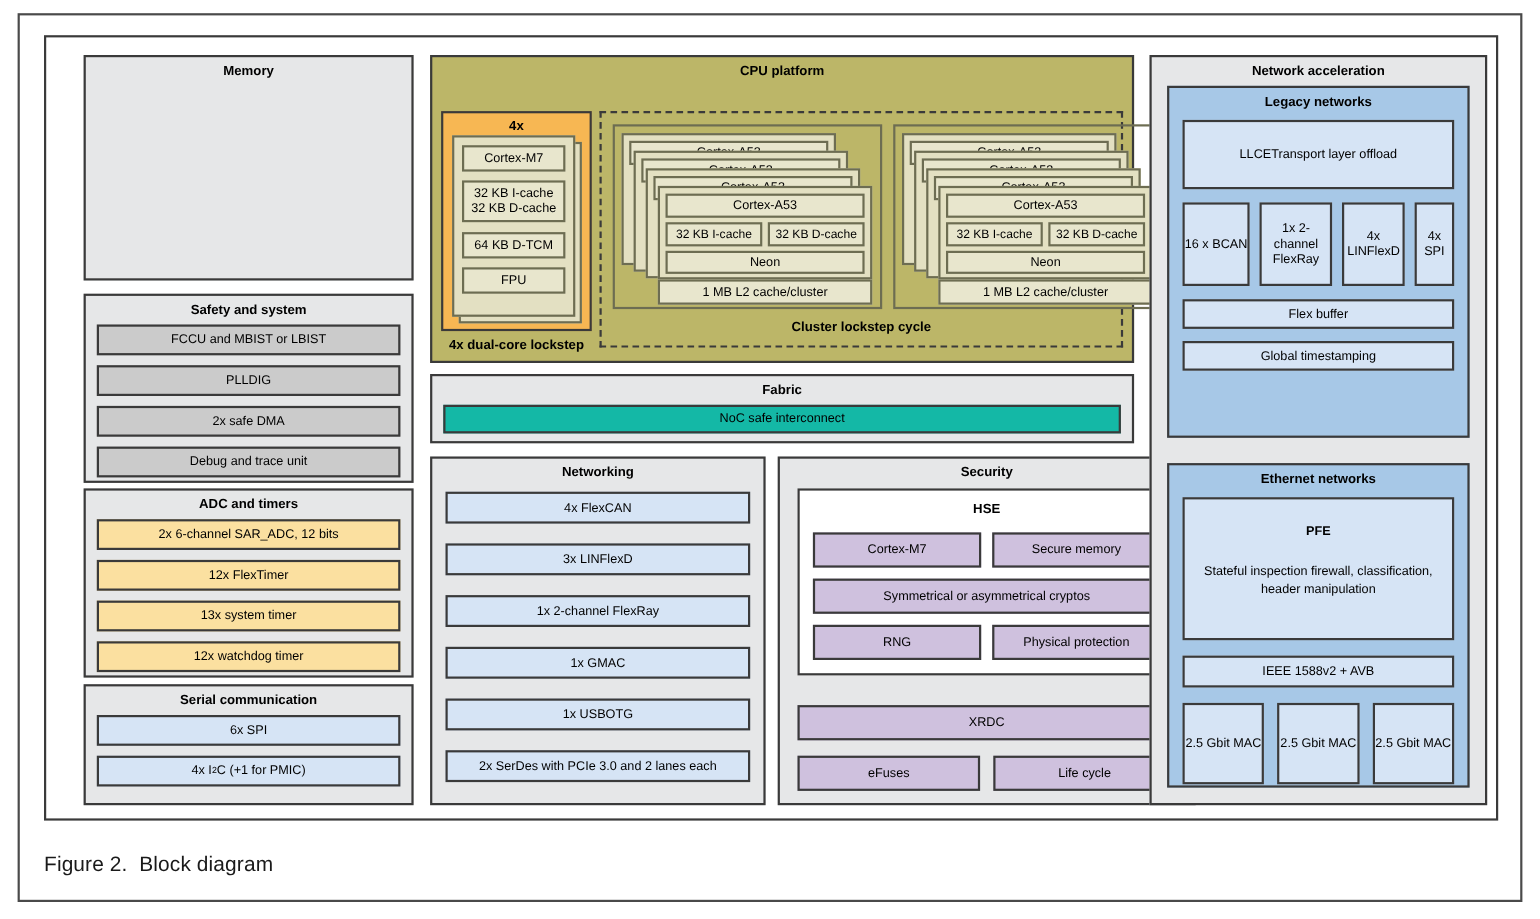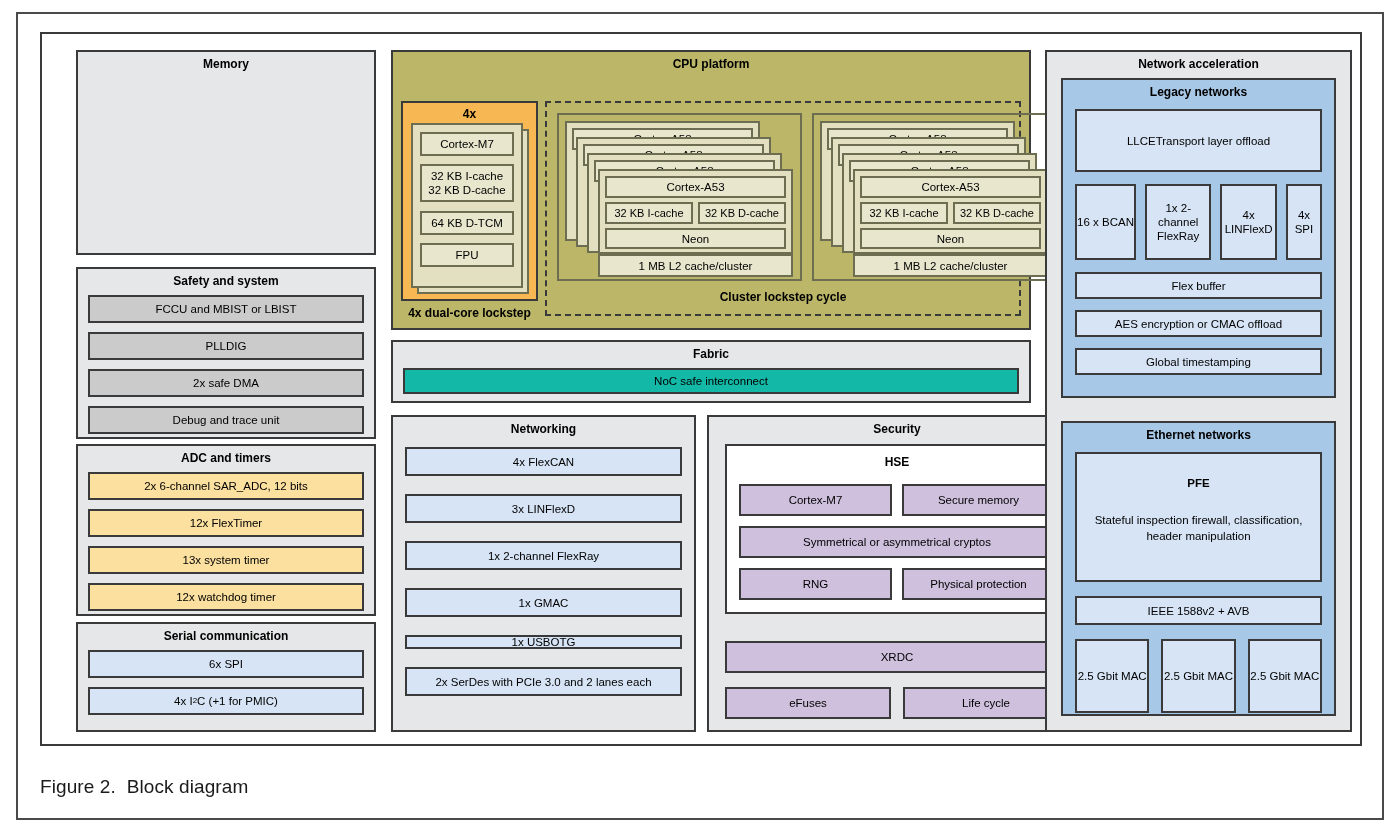--- a/index.html
+++ b/index.html
@@ -208,21 +208,21 @@
       </div>
     </div>
 
     <div class="panel" style="left:349px; top:381px; width:305px; height:317px;">
       <div class="panel-title">Networking</div>
       <div style="padding-top:10px;">
         <div class="box c-blue" style="margin:0 12px 18px; height:29px;">4x FlexCAN</div>
         <div class="box c-blue" style="margin:0 12px 18px; height:29px;">3x LINFlexD</div>
         <div class="box c-blue" style="margin:0 12px 18px; height:29px;">1x 2-channel FlexRay</div>
         <div class="box c-blue" style="margin:0 12px 18px; height:29px;">1x GMAC</div>
-        <div class="box c-blue" style="margin:0 12px 18px; height:14px;">1x USBOTG</div>
+        <div class="box c-blue" style="margin:0 12px 18px; height:29px;">1x USBOTG</div>
         <div class="box c-blue" style="margin:0 12px 0; height:29px;">2x SerDes with PCIe 3.0 and 2 lanes each</div>
       </div>
     </div>
 
     <div class="panel" style="left:665px; top:381px; width:380px; height:317px;">
       <div class="panel-title">Security</div>
 
       <div style="position:absolute; left:16px; top:27px; right:16px; height:170px; background:#ffffff; border:2px solid #3a3a3a;">
         <div class="sub-title" style="padding-top:9px;">HSE</div>
         <div style="display:flex; gap:10px; margin:14px 12px 10px 12px;">
@@ -259,21 +259,20 @@
           <div class="box c-blue" style="flex:1.28; height:76px; white-space:pre-line;">16 x BCAN</div>
           <div class="box c-blue" style="flex:1.40; height:76px; white-space:pre-line;">1x 2-channel
 FlexRay</div>
           <div class="box c-blue" style="flex:1.18; height:76px; white-space:pre-line;">4x
 LINFlexD</div>
           <div class="box c-blue" style="flex:0.72; height:76px; white-space:pre-line;">4x
 SPI</div>
         </div>
 
         <div class="box c-blue" style="margin:0 12px 11px; height:27px;">Flex buffer</div>
-        <div class="box c-blue" style="margin:0 12px 11px; height:27px;">AES encryption or CMAC offload</div>
         <div class="box c-blue" style="margin:0 12px 0; height:27px;">Global timestamping</div>
       </div>
 
       <div style="position:absolute; left:14px; top:369px; right:14px; height:295px; background:#a7c8e7; border:2px solid #3a3a3a;">
         <div class="sub-title">Ethernet networks</div>
 
         <div class="box c-blue" style="margin:9px 12px 14px; height:130px; flex-direction:column; justify-content:flex-start; padding-top:22px;">
           <div style="font-weight:bold;">PFE</div>
           <div style="margin-top:22px; white-space:pre-line; line-height:16px;">Stateful inspection firewall, classification,
 header manipulation</div>

